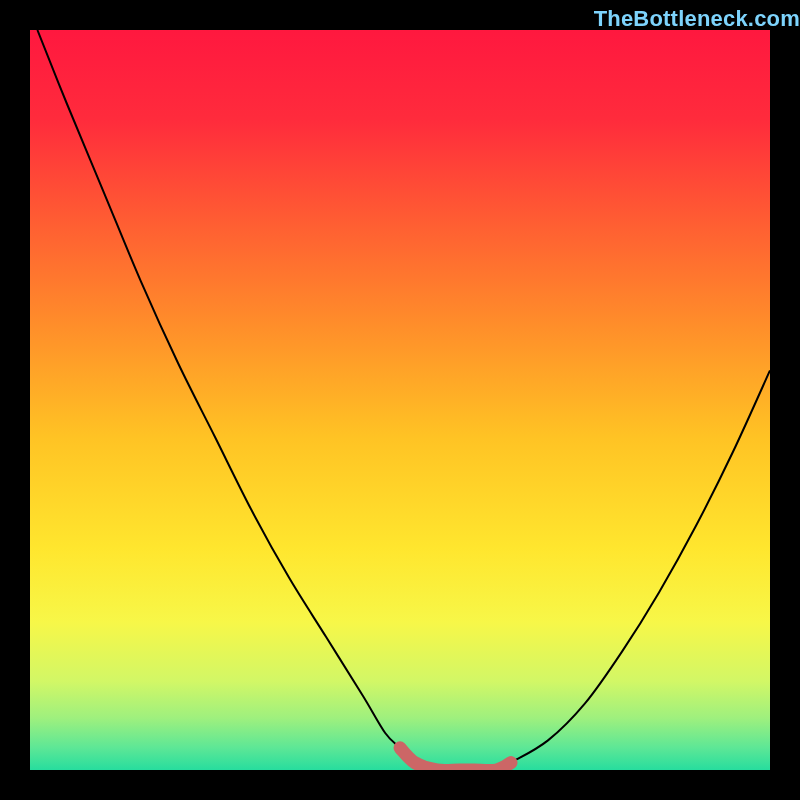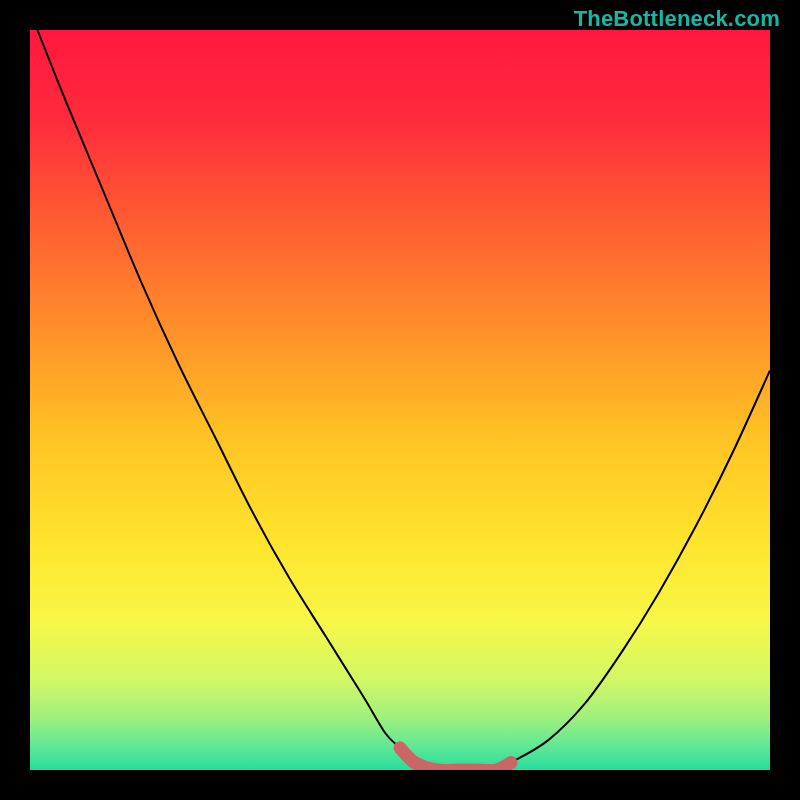--- a/index.html
+++ b/index.html
@@ -30,22 +30,22 @@
   .gradient {
     position: absolute;
     left: 0;
     top: 0;
     width: 100%;
     height: 100%;
   }
   .watermark {
     position: absolute;
     top: 6px;
-    right: 20px;
-    color: #14b8a6;
+    right: 0;
+    color: #7dd3fc;
     font-size: 22px;
     font-weight: bold;
     letter-spacing: 0.2px;
     user-select: none;
   }
   svg.curve {
     position: absolute;
     left: 0;
     top: 0;
     width: 100%;

